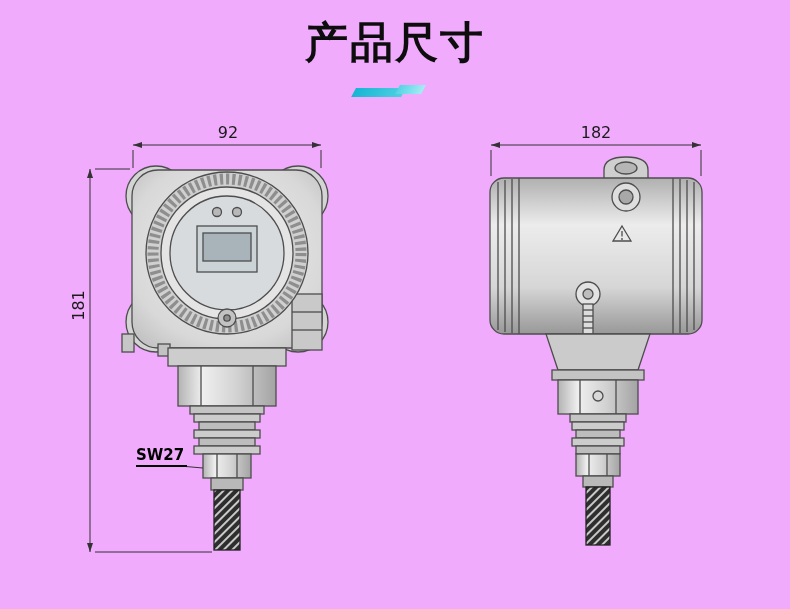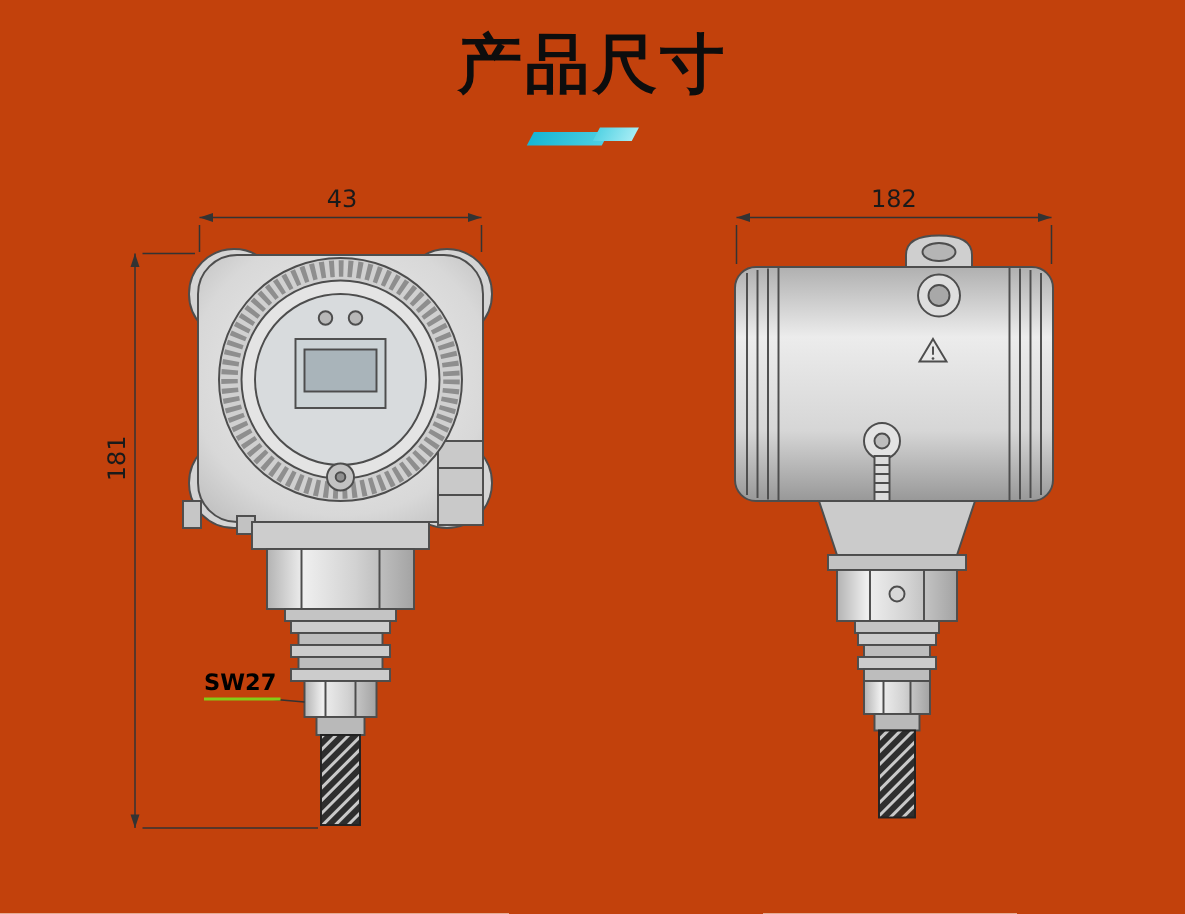--- a/index.html
+++ b/index.html
@@ -1,19 +1,19 @@
 <!DOCTYPE html>
 <html><head>
 <meta charset="utf-8">
 <style>
   html,body{margin:0;padding:0;background:#ffffff;}
   #page{
     position:relative;
     width:790px;height:609px;
-    background:#c2410c;
+    background:#f0abfc;
     overflow:hidden;
     font-family:"DejaVu Sans", sans-serif;
   }
   .page-title{
     position:absolute;
     top:14px;left:0;width:790px;
     margin:0;
     text-align:center;
     font-size:43px;
     font-weight:800;
@@ -46,21 +46,21 @@
     font-family:"DejaVu Sans", sans-serif;
     white-space:nowrap;
   }
   #label-92{left:208px;top:123px;width:40px;text-align:center;}
   #label-107{left:574px;top:123px;width:44px;text-align:center;}
   #label-181{left:56px;top:296px;width:44px;text-align:center;transform:rotate(-90deg);}
   #label-sw27{
     left:136px;top:446px;
     font-weight:bold;font-size:15px;
     color:#000;
-    border-bottom:2px solid #84cc16;
+    border-bottom:2px solid #000000;
     padding:0 3px 1px 0;
   }
 </style>
 </head>
 <body>
 
 <div id="page">
 
   <h1 class="page-title">产品尺寸</h1>
 
@@ -261,18 +261,18 @@
         <line x1="95" y1="169" x2="130" y2="169"></line>
         <line x1="95" y1="552" x2="212" y2="552"></line>
         <path d="M90,169 l-3,9 h6 Z" fill="#333333" stroke="none"></path>
         <path d="M90,552 l-3,-9 h6 Z" fill="#333333" stroke="none"></path>
       </g>
 
       <line x1="180" y1="466" x2="203" y2="468"></line>
     </g>
   </svg>
 
-  <div id="label-92" class="dim-label">43</div>
+  <div id="label-92" class="dim-label">92</div>
   <div id="label-107" class="dim-label">182</div>
   <div id="label-181" class="dim-label">181</div>
   <div id="label-sw27" class="dim-label">SW27</div>
 
 </div>
 
 </body></html>

